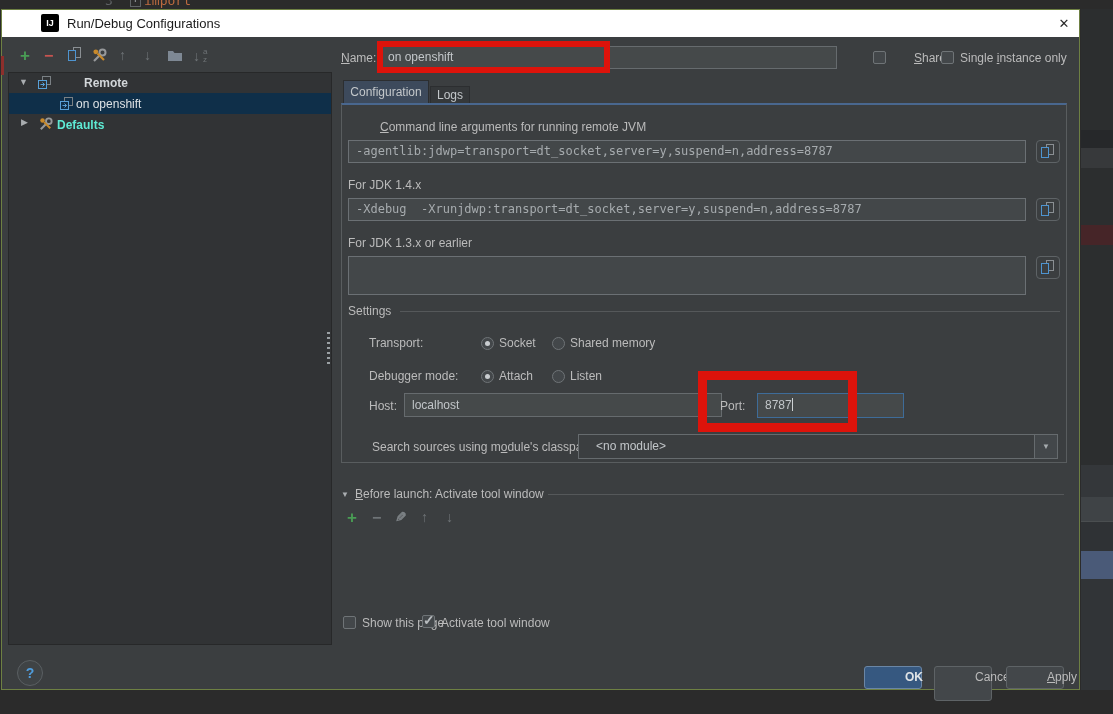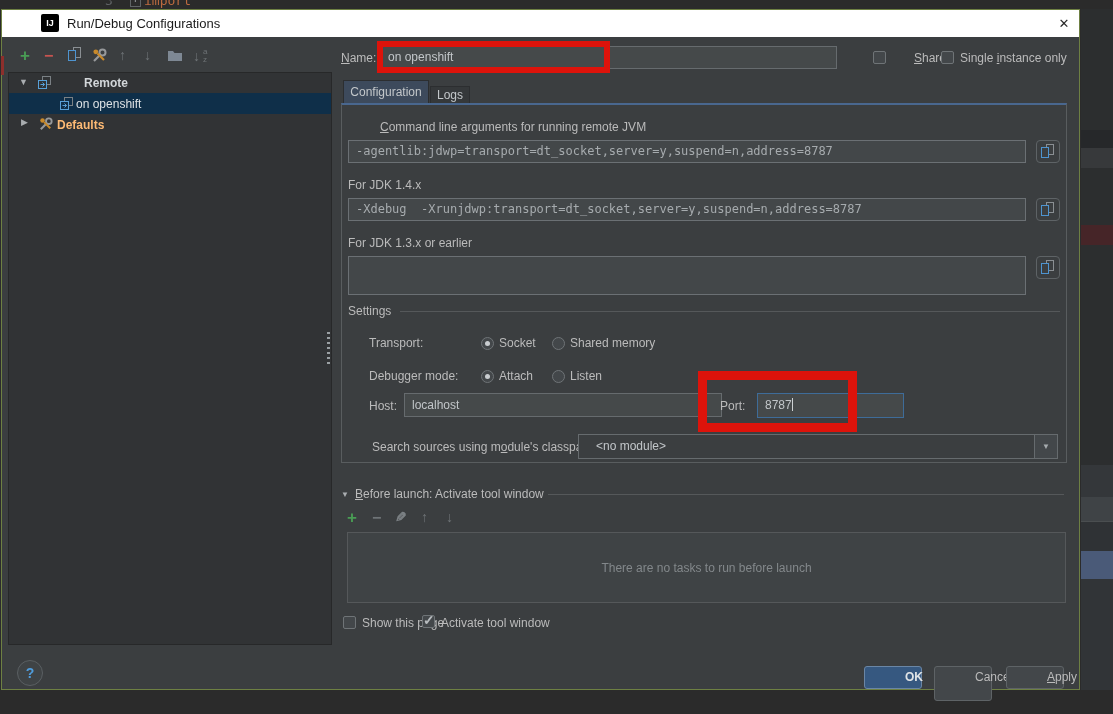--- a/index.html
+++ b/index.html
@@ -123,21 +123,21 @@
   <div class="abs" style="left:9px;top:114px;width:322px;height:20px;cursor:pointer;">
     <span class="abs" style="left:12px;top:3px;font-size:9px;color:#a9adb0;">▶</span>
     <span class="abs" style="left:29px;top:2px;">
       <svg width="16" height="16" viewBox="0 0 17 17">
         <path d="M3 14 L9 8" stroke="#97999b" stroke-width="2.2" fill="none"></path>
         <circle cx="11.5" cy="5.5" r="3" fill="none" stroke="#97999b" stroke-width="2"></circle>
         <path d="M6.5 6.5 L13 13" stroke="#c98a2b" stroke-width="2.2" fill="none"></path>
         <circle cx="4.8" cy="4.8" r="2.4" fill="#c98a2b"></circle>
       </svg>
     </span>
-    <span class="abs bold" style="left:48px;top:4px;color:#fdba74;">Defaults</span>
+    <span class="abs bold" style="left:48px;top:4px;color:#5eead4;">Defaults</span>
   </div>
 
   <div class="abs" style="left:327px;top:332px;width:3px;height:33px;cursor:col-resize;
               background-image:repeating-linear-gradient(#9aa0a3 0 2px, transparent 2px 5px);"></div>
 
   <div class="lbl" style="left:341px;top:51px;"><u>N</u>ame:</div>
   <div class="fld" style="left:380px;top:46px;width:457px;height:23px;">on openshift</div>
 
   <div class="chk" style="left:873px;top:51px;"></div>
   <div class="lbl" style="left:892px;top:51px;margin-left:22px;"><u>S</u>hare</div>
@@ -207,24 +207,20 @@
   <span class="abs" style="left:341px;top:490px;font-size:8px;color:#a9adb0;">▼</span>
   <div class="lbl" style="left:355px;top:487px;"><u>B</u>efore launch: Activate tool window</div>
   <div class="sepline" style="left:548px;top:494px;width:516px;"></div>
 
   <div class="toolglyph" style="left:347px;top:509px;font-size:17px;color:#499c54;">+</div>
   <div class="toolglyph" style="left:372px;top:510px;font-size:16px;color:#6f7477;">−</div>
   <div class="toolglyph" style="left:395px;top:510px;font-size:14px;color:#7b8084;transform:scaleX(-1);">✎</div>
   <div class="toolglyph" style="left:421px;top:510px;font-size:14px;color:#6f7477;">↑</div>
   <div class="toolglyph" style="left:446px;top:510px;font-size:14px;color:#6f7477;">↓</div>
 
-  <div class="abs" style="left:347px;top:532px;width:719px;height:71px;box-sizing:border-box;border:1px solid #55585a;background:#3f4345;
-              display:flex;align-items:center;justify-content:center;">
-    <span style="color:#83888b;">There are no tasks to run before launch</span>
-  </div>
 
   <div class="chk" style="left:343px;top:616px;"></div>
   <div class="lbl" style="left:362px;top:616px;">Show this page</div>
   <div class="chk" style="left:422px;top:615px;">
     <span class="tick">✓</span>
   </div>
   <div class="lbl" style="left:441px;top:616px;">Activate tool window</div>
 
   <div class="abs" style="left:17px;top:660px;width:26px;height:26px;border-radius:50%;background:#3f4345;border:1px solid #5a5f62;
               box-sizing:border-box;text-align:center;line-height:24px;font-weight:bold;font-size:14px;color:#4f9ddd;cursor:pointer;">

